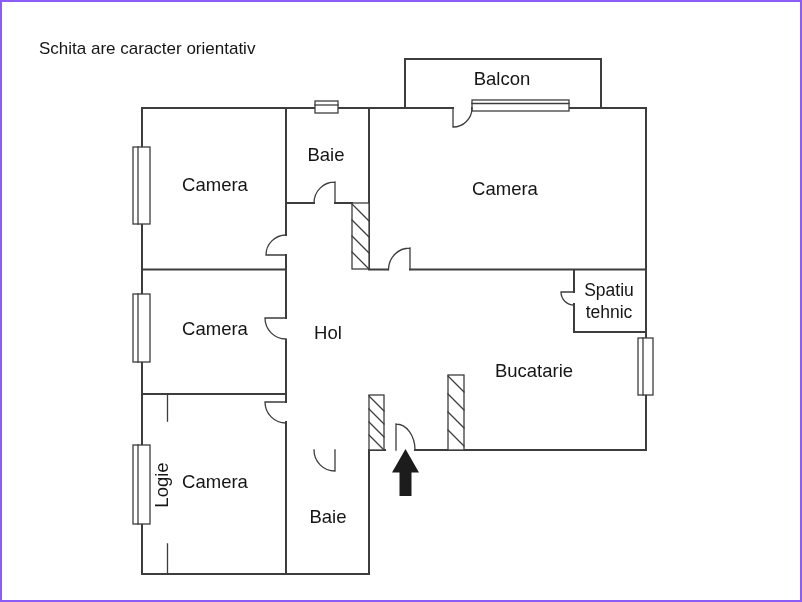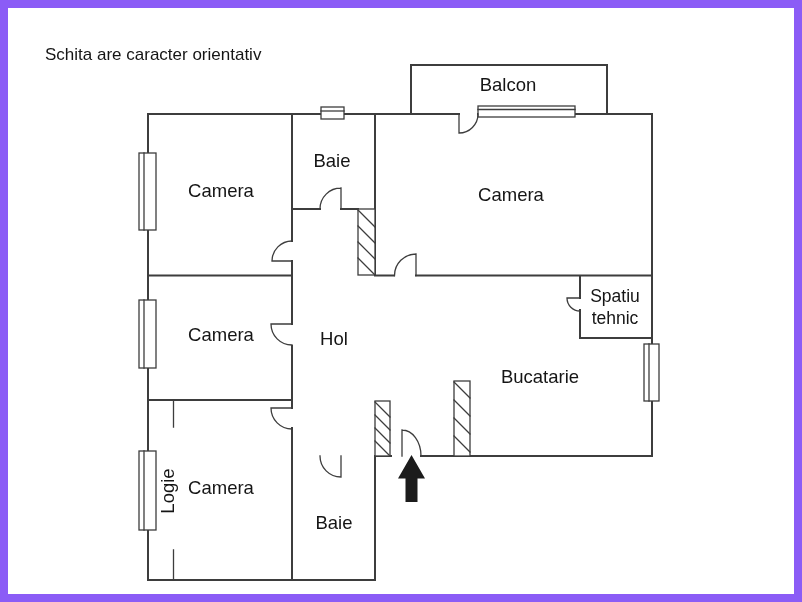--- a/index.html
+++ b/index.html
@@ -1,20 +1,20 @@
 <!DOCTYPE html>
 <html><head>
 <meta charset="utf-8">
 <style>
   html,body{margin:0;padding:0;background:#ffffff;}
   .frame{
     position:relative;
     width:802px;height:602px;
     box-sizing:border-box;
-    border:8px solid #8b5cf6;
+    border:2px solid #8b5cf6;
     background:#ffffff;
     overflow:hidden;
   }
   svg{position:absolute;left:0;top:0;}
   .w2{stroke-width:2;}
   .w1{stroke-width:1.3;}
   .fill-white{fill:#ffffff;}
   text{
     font-family:"Liberation Sans","DejaVu Sans",sans-serif;
     stroke:none;

